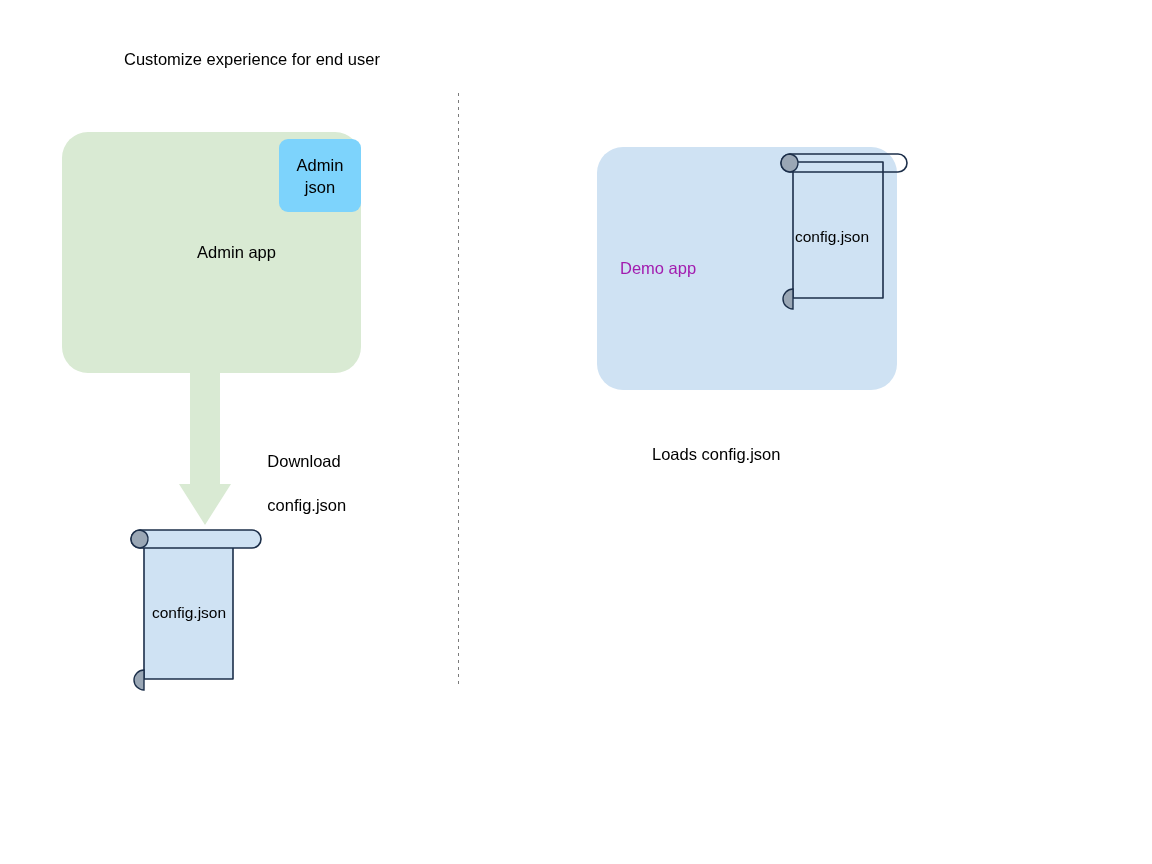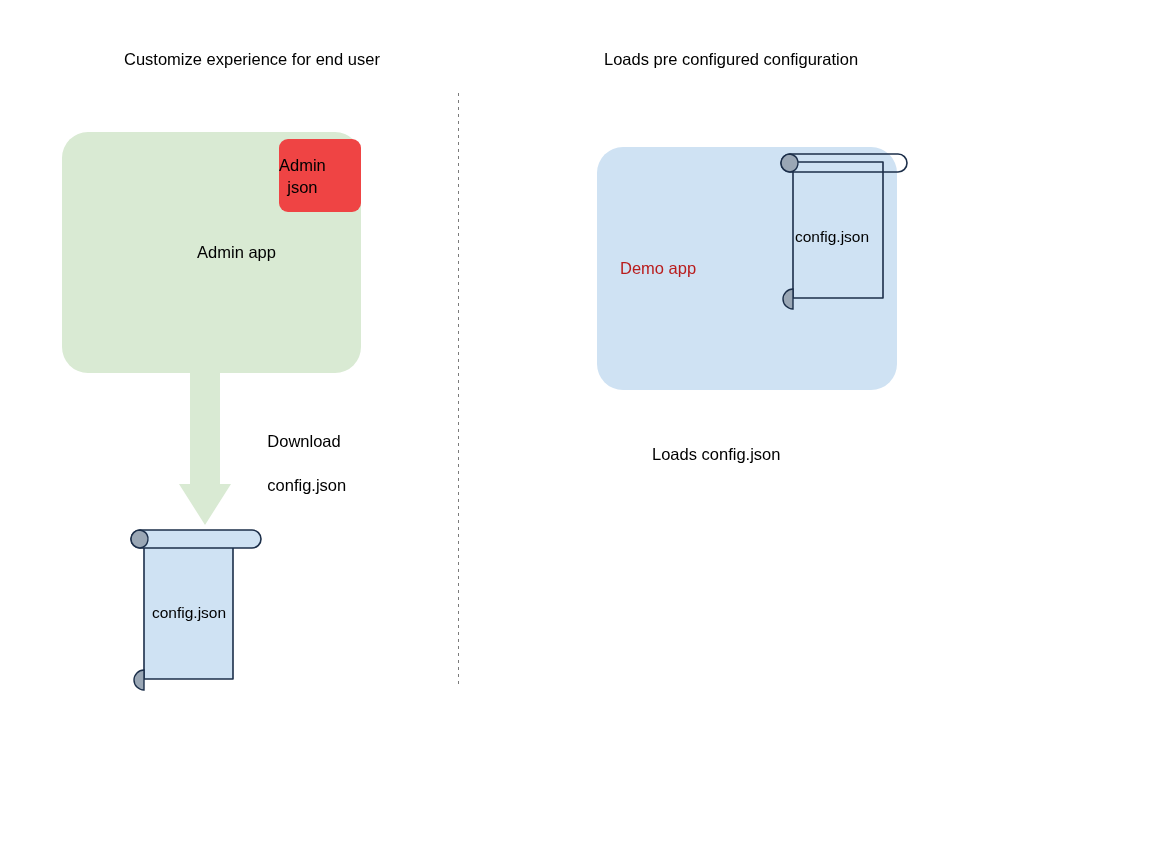--- a/index.html
+++ b/index.html
@@ -52,43 +52,43 @@
     text-align: center;
     font-size: 16.5px;
     color: #000000;
   }
   #admin-panel-box {
     position: absolute;
     left: 279px;
     top: 139px;
     width: 82px;
     height: 73px;
-    background: #ef4444;
+    background: #7dd3fc;
     border-radius: 9px;
     display: flex;
     align-items: center;
-    justify-content: flex-start;
+    justify-content: center;
     text-align: center;
     font-size: 16.5px;
     line-height: 22px;
     color: #000000;
   }
 
   
   #download-arrow {
     position: absolute;
     left: 170px;
     top: 366px;
     width: 70px;
     height: 165px;
   }
 
   #download-label {
     left: 249px;
-    top: 408px;
+    top: 428px;
   }
 
   
   .scroll-doc {
     position: absolute;
   }
   #scroll-left {
     left: 118px;
     top: 526px;
     width: 148px;
@@ -123,21 +123,21 @@
     width: 300px;
     height: 243px;
     background: #cfe2f3;
     border-radius: 26px;
   }
   #demo-app-label {
     position: absolute;
     left: 620px;
     top: 259px;
     font-size: 16.5px;
-    color: #b91c1c;
+    color: #a21caf;
   }
   #loads-config-label {
     left: 652px;
     top: 443px;
   }
 
   
   #divider {
     position: absolute;
     left: 458px;
@@ -152,21 +152,20 @@
   #title-left { left: 76px; top: 48px; margin-left: 48px; }
   #title-right { left: 604px; top: 48px; }
 </style>
 </head>
 <body>
 
 <div class="canvas">
 
   <div class="section-title" id="title-left">Customize experience for end user</div>
 
-  <div class="section-title" id="title-right">Loads pre configured configuration</div>
 
   <div id="divider"></div>
 
   <div id="admin-app-box"></div>
   <div id="admin-app-label">Admin app</div>
 
   <div id="admin-panel-box">
     <span>
       <span>Admin</span><br>
       <span>json</span>

